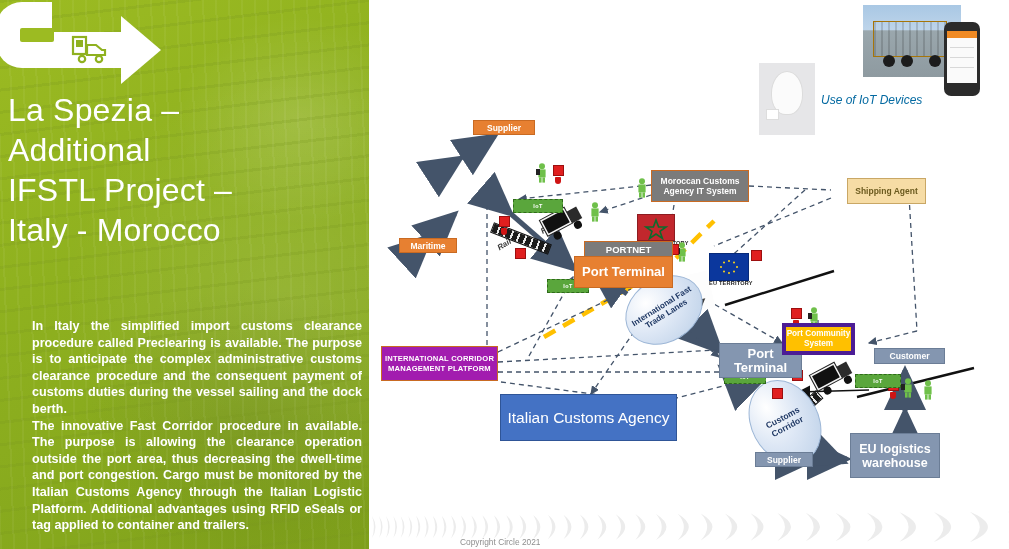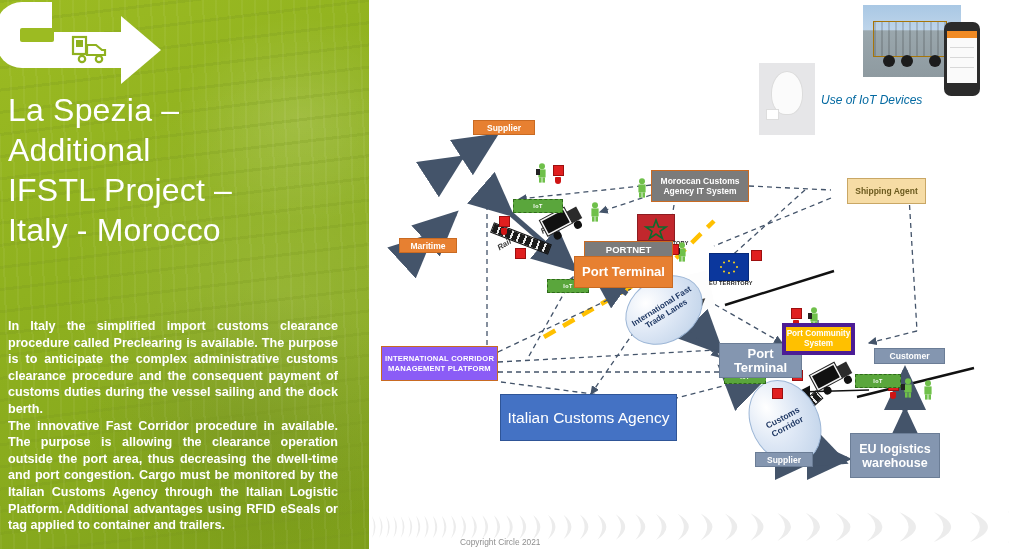--- a/index.html
+++ b/index.html
@@ -40,21 +40,21 @@
   }
   #ribbon .notch{position:absolute;left:24px;top:26px;width:34px;height:14px;background:#9cbb22;border-radius:2px;}
   #truck-icon{position:absolute;left:74px;top:30px;width:40px;height:34px;}
 
   #panel-title{
     position:absolute;left:8px;top:90px;width:352px;
     color:#ffffff;font-size:32px;line-height:40px;font-weight:400;
     letter-spacing:.2px;
   }
   #panel-body{
-    position:absolute;left:8px;top:318px;width:330px;
+    position:absolute;left:32px;top:318px;width:330px;
     color:#ffffff;font-size:12.6px;line-height:16.6px;
     text-align:justify;font-weight:bold;
   }
   #panel-body p{margin:0 0 0 0;}
 
   
   #diagram{position:absolute;left:369px;top:0;width:640px;height:549px;background:#fff;}
   #wires{position:absolute;left:0;top:0;width:640px;height:549px;}
 
   .node{position:absolute;box-sizing:border-box;display:flex;align-items:center;
@@ -75,21 +75,21 @@
   .n-gold{background:#ffc000;border:4px solid #4c1d95;color:#ffffff;}
 
   #morocco-warehouse{left:41px;top:160px;width:112px;height:50px;font-size:14.5px;line-height:16px;}
   #supplier-ma{left:104px;top:120px;width:62px;height:15px;font-size:8.5px;}
   #shipper-ma{left:30px;top:238px;width:58px;height:15px;font-size:8.5px;}
   #ma-customs{left:282px;top:170px;width:98px;height:32px;font-size:8.5px;line-height:10.5px;}
   #portnet{left:215px;top:241px;width:89px;height:16px;font-size:9.5px;justify-content:center;}
   #port-terminal-ma{left:205px;top:256px;width:99px;height:32px;font-size:13px;line-height:14px;}
   #shipping-agent{left:478px;top:178px;width:79px;height:26px;font-size:8.5px;line-height:10.5px;}
   #icmp{left:12px;top:346px;width:117px;height:35px;font-size:7.6px;line-height:9.5px;
-        background:#8b5cf6;border:1px solid #c96a22;letter-spacing:.2px;}
+        background:#a21caf;border:1px solid #c96a22;letter-spacing:.2px;}
   #italian-customs{left:131px;top:394px;width:177px;height:47px;font-size:15.5px;line-height:20px;
                    font-weight:400;}
   #port-terminal-eu{left:350px;top:343px;width:83px;height:35px;font-size:13px;line-height:14px;}
   #pcs{left:413px;top:323px;width:73px;height:32px;font-size:8.2px;line-height:10px;}
   #customer{left:505px;top:348px;width:71px;height:16px;font-size:8.6px;}
   #eu-warehouse{left:481px;top:433px;width:90px;height:45px;font-size:12.5px;line-height:14px;}
   #supplier-eu{left:386px;top:452px;width:58px;height:15px;font-size:8.5px;}
 
   
   .iot{position:absolute;background:#5aa63c;border:1.5px dashed #2f6b1a;color:#fff;

